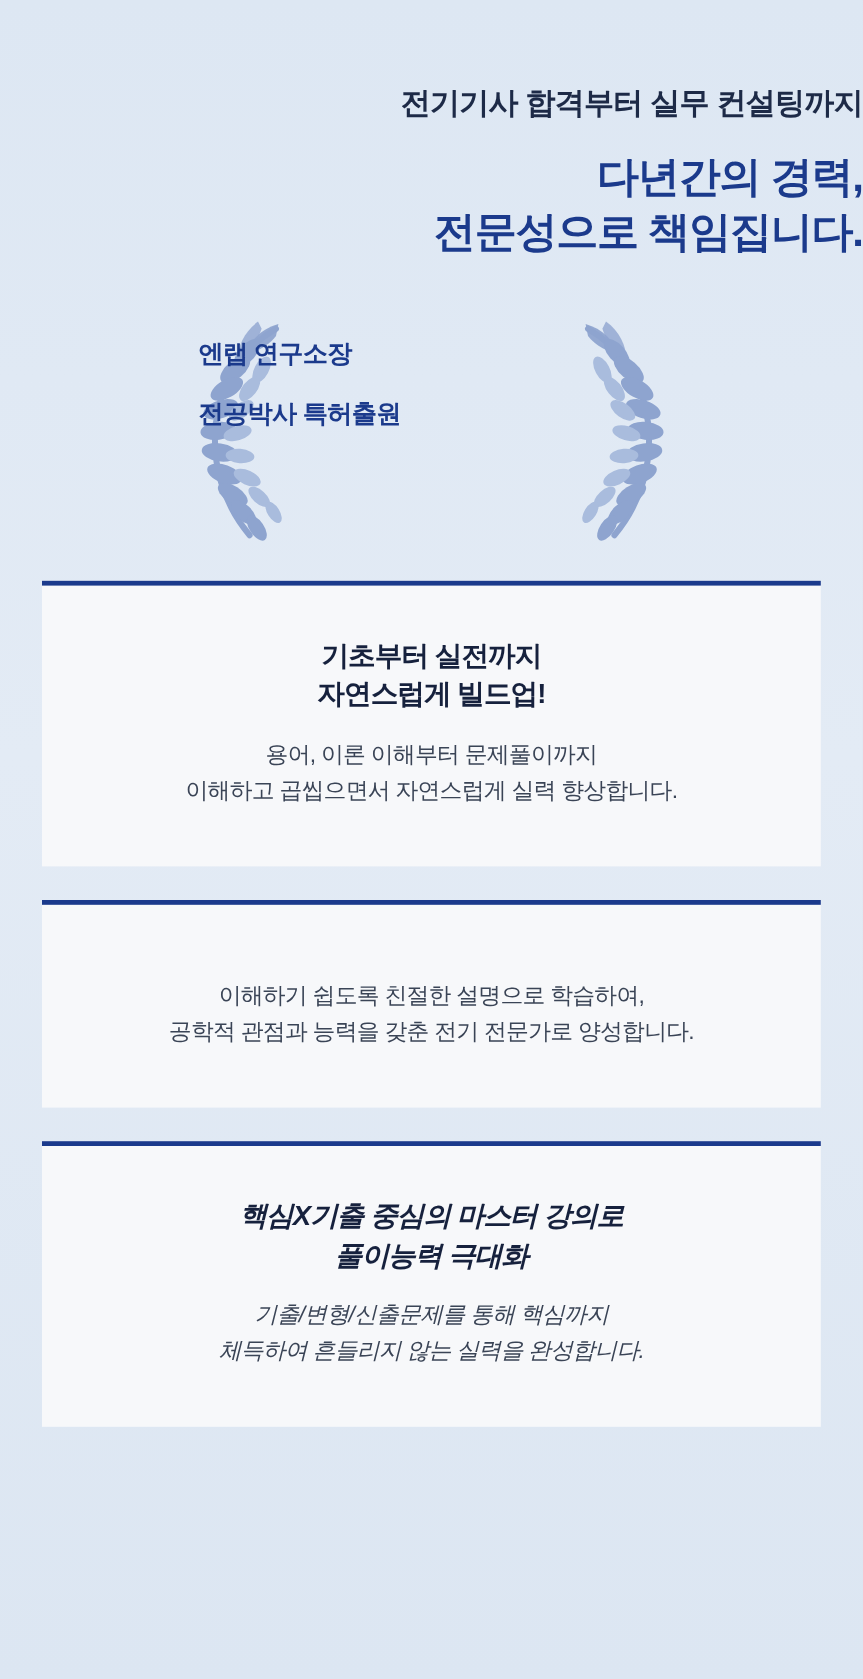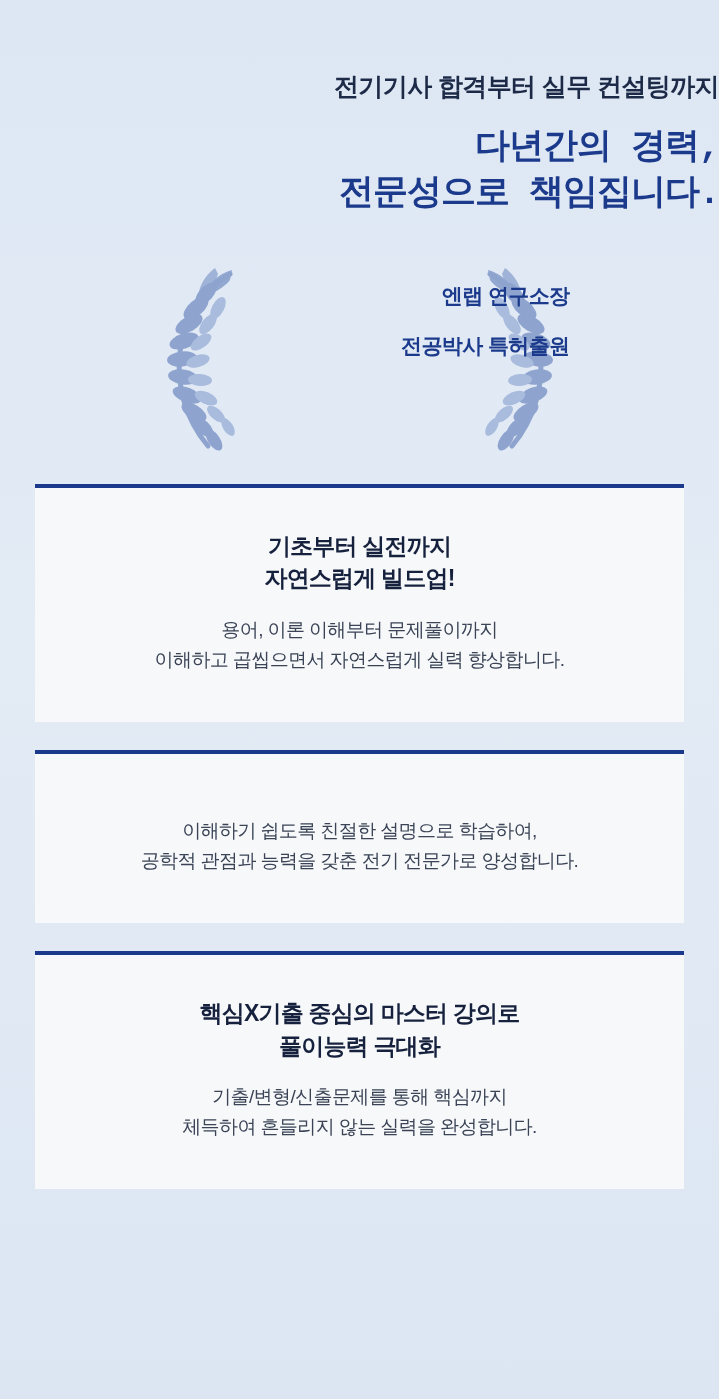--- a/index.html
+++ b/index.html
@@ -36,21 +36,20 @@
   .hero-title {
     margin-top: 22px;
     font-size: 35px;
     font-weight: 800;
     color: #1b3a8c;
     letter-spacing: -1px;
     line-height: 1.33;
   }
   .hero-title .line {
     display: block;
-    font-family: Liberation Mono, monospace;
   }
 
   
   .laurel-wrap {
     position: relative;
     width: 420px;
     margin: 38px auto 0;
     height: 200px;
   }
   .laurel {
@@ -59,21 +58,21 @@
     width: 86px;
     height: 190px;
   }
   .laurel.left { left: 8px; }
   .laurel.right { right: 8px; }
   .laurel-lines {
     position: absolute;
     left: 16px;
     right: 0;
     top: 28px;
-    text-align: right;
+    text-align: left;
   }
   .laurel-line {
     font-size: 21px;
     font-weight: 700;
     color: #1b3a8c;
     letter-spacing: -0.6px;
     line-height: 1.1;
     margin-bottom: 27px;
   }
   .laurel-line:last-child { margin-bottom: 0; }
@@ -84,21 +83,21 @@
     width: 649px;
   }
   .card {
     background: #f7f8fa;
     border-top: 4px solid #1b3a8c;
     margin-bottom: 28px;
     padding: 42px 20px 47px;
     text-align: center;
     box-sizing: border-box;
   }
-  .card:last-child { margin-bottom: 4px; }
+  .card:last-child { margin-bottom: 4px; font-style: italic; }
   .card-title {
     font-size: 23px;
     font-weight: 800;
     color: #16213d;
     letter-spacing: -0.8px;
     line-height: 1.42;
   }
   .card-title .line { display: block; }
   .card-desc {
     margin-top: 20px;

